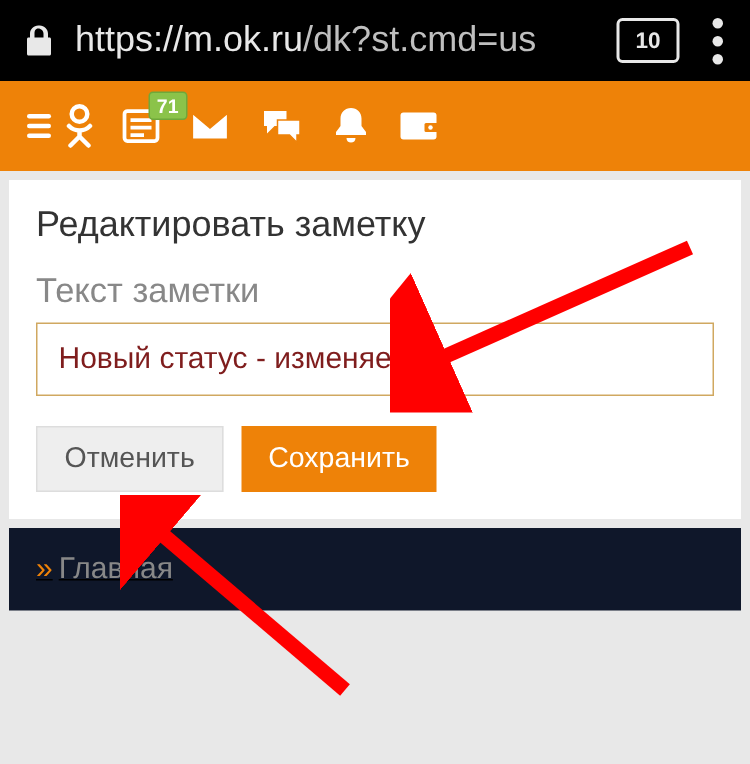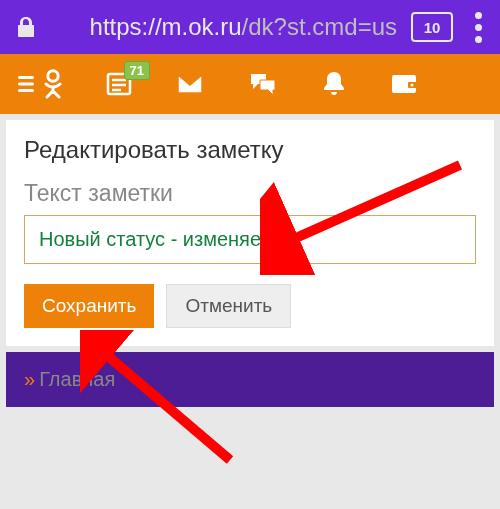--- a/index.html
+++ b/index.html
@@ -1,24 +1,23 @@
 <!DOCTYPE html>
 <html><head>
 <meta charset="utf-8">
 <style>
   * { box-sizing: border-box; margin: 0; padding: 0; }
   html, body { width: 500px; height: 509px; font-family: Arial, Helvetica, sans-serif; background: #e8e8e8; }
   .chrome-bar {
-    background: #6d28d9;
+    background: #000000;
     height: 54px;
     display: flex;
     align-items: center;
     padding: 0 10px 0 16px;
     gap: 14px;
-    text-align: right;
   }
   .lock-icon { color: #e8e8e8; display:flex; align-items:center; }
   .url { color: #bfbfbf; font-size: 24px; flex: 1; white-space: nowrap; overflow: hidden; }
   .url .secure { color: #e8e8e8; }
   .tab-count {
     width: 42px; height: 30px;
     border: 2.2px solid #e8e8e8;
     border-radius: 4px;
     color: #e8e8e8;
     font-size: 15px;
@@ -26,21 +25,21 @@
     display:flex; align-items:center; justify-content:center;
   }
   .dots { display:flex; flex-direction:column; gap:5px; padding:0 8px; }
   .dots span { width:7px; height:7px; background:#e8e8e8; border-radius:50%; }
   .ok-nav {
     background: #ee8208;
     height: 60px;
     display:flex;
     align-items:center;
     padding: 0 18px;
-    gap: 44px;
+    gap: 19px;
     color: #fff;
   }
   .ok-nav .ok-icon { position:relative; display:flex; align-items:center; justify-content:center; }
   .badge {
     position:absolute; top:-10px; right:-18px;
     background:#8bc34a; color:#fff;
     font-size:13px; font-weight:bold;
     padding:1px 5px; border-radius:3px;
     border:1px solid #6fa83a;
   }
@@ -48,34 +47,34 @@
   .content { background:#e8e8e8; padding:6px; }
   .card { background:#fff; padding:16px 18px 18px; margin-bottom:6px; }
   .card h2 { font-size:24px; font-weight:normal; color:#333; margin-bottom:16px; }
   .label { color:#888; font-size:23px; margin-bottom:8px; }
   .input-box {
     width:100%;
     border:1px solid #d0a860;
     background:#fff;
     padding:12px 14px;
     font-size:20px;
-    color:#15803d;
+    color:#7f1d1d;
     outline:none;
     margin-bottom:20px;
   }
   .btns { display:flex; gap:12px; }
   .btn {
     font-size:19px;
     padding:10px 18px;
     border:none;
     cursor:pointer;
   }
   .btn-primary { background:#ee8208; color:#fff; }
   .btn-secondary { background:#eee; color:#555; border:1px solid #ddd; }
-  .card2 { background:#4c1d95; padding:16px 18px; }
+  .card2 { background:#0f172a; padding:16px 18px;text-decoration:underline; }
   .home-link { color:#888; font-size:20px; text-decoration:none; }
   .home-link .raquo { color:#ee8208; margin-right:4px; }
   .arrow {
     position:absolute;
     pointer-events:none;
   }
 </style>
 </head>
 <body>
 
@@ -143,22 +142,22 @@
       </svg>
   </div>
 </div>
 
 <div class="content">
   <div class="card">
     <h2>Редактировать заметку</h2>
     <div class="label">Текст заметки</div>
     <input class="input-box" type="text" value="Новый статус - изменяем" style="">
     <div class="btns">
+      <button class="btn btn-secondary">Отменить</button>
       <button class="btn btn-primary">Сохранить</button>
-      <button class="btn btn-secondary">Отменить</button>
     </div>
   </div>
   <div class="card2">
     <a href="#" class="home-link"><span class="raquo">»</span><span>Главная</span></a>
   </div>
 </div>
 
 <svg class="arrow" style="left:260px; top:155px;" width="210" height="120">
   <defs>
       <marker id="ah1" markerWidth="12" markerHeight="12" refX="2" refY="6" orient="auto">

